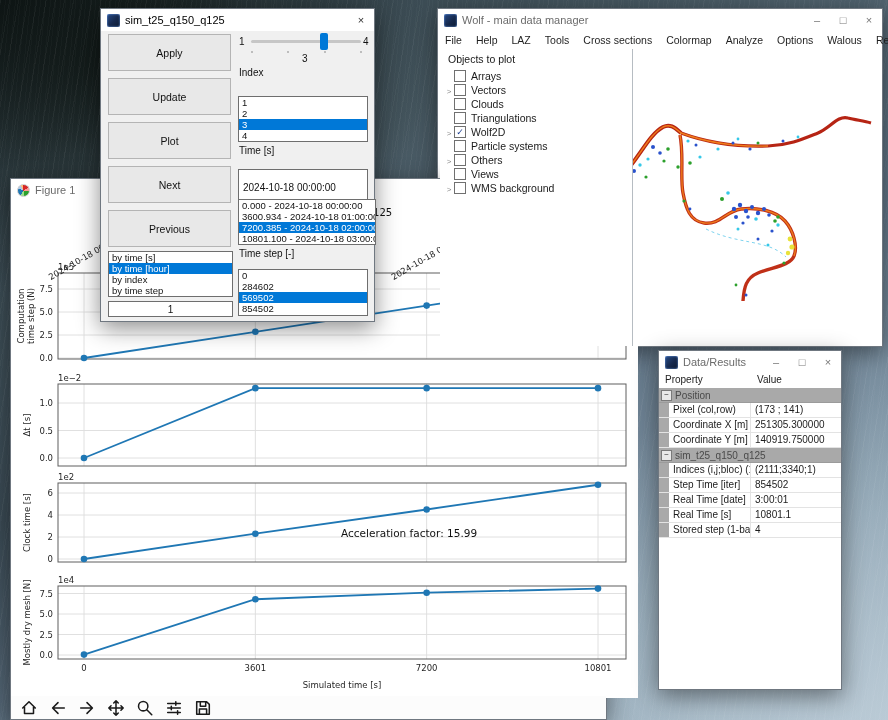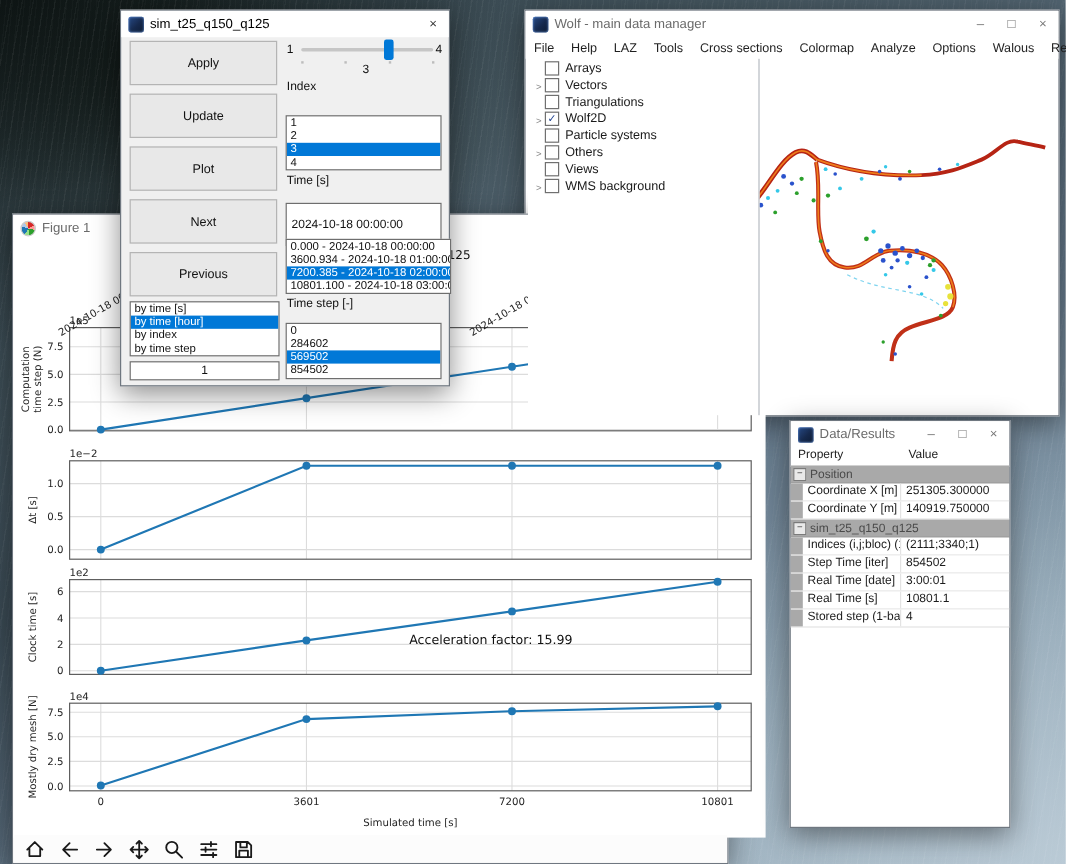--- a/index.html
+++ b/index.html
@@ -172,30 +172,36 @@
           <circle cx="354" cy="198" r="2.6" fill="#e8e23a"></circle>
           <circle cx="350" cy="204" r="2.2" fill="#e8e23a"></circle>
           <circle cx="346" cy="214" r="1.6" fill="#2ca02c"></circle>
           <circle cx="246" cy="152" r="1.6" fill="#2ca02c"></circle>
           <circle cx="252" cy="160" r="1.4" fill="#2a52cc"></circle>
           <circle cx="308" cy="246" r="1.5" fill="#2a52cc"></circle>
           <circle cx="298" cy="236" r="1.4" fill="#2ca02c"></circle>
         </g>
     </svg>
     <div class="tree">
+      <div class="tree-header">Objects to plot</div>
       <div id="tree-items">
           <div class="tree-row">
             <span class="chev"></span>
             <span class="cb"></span>
             <span>Arrays</span>
           </div>
           <div class="tree-row">
             <span class="chev">&gt;</span>
             <span class="cb"></span>
             <span>Vectors</span>
+          </div>
+          <div class="tree-row">
+            <span class="chev"></span>
+            <span class="cb"></span>
+            <span>Clouds</span>
           </div>
           <div class="tree-row">
             <span class="chev"></span>
             <span class="cb"></span>
             <span>Triangulations</span>
           </div>
           <div class="tree-row">
             <span class="chev">&gt;</span>
             <span class="cb">✓</span>
             <span>Wolf2D</span>
@@ -440,20 +446,25 @@
     <span class="dr-col-p">Property</span>
     <span>Value</span>
   </div>
   <div class="dr-body" id="dr-body">
       <div class="dr-cat">
         <span class="dr-exp">−</span>
         <span>Position</span>
       </div>
       <div class="dr-row">
         <div class="dr-gut"></div>
+        <span class="dr-prop">Pixel (col,row)</span>
+        <span class="dr-val">(173 ; 141)</span>
+      </div>
+      <div class="dr-row">
+        <div class="dr-gut"></div>
         <span class="dr-prop">Coordinate X [m]</span>
         <span class="dr-val">251305.300000</span>
       </div>
       <div class="dr-row">
         <div class="dr-gut"></div>
         <span class="dr-prop">Coordinate Y [m]</span>
         <span class="dr-val">140919.750000</span>
       </div>
       <div class="dr-cat">
         <span class="dr-exp">−</span>

